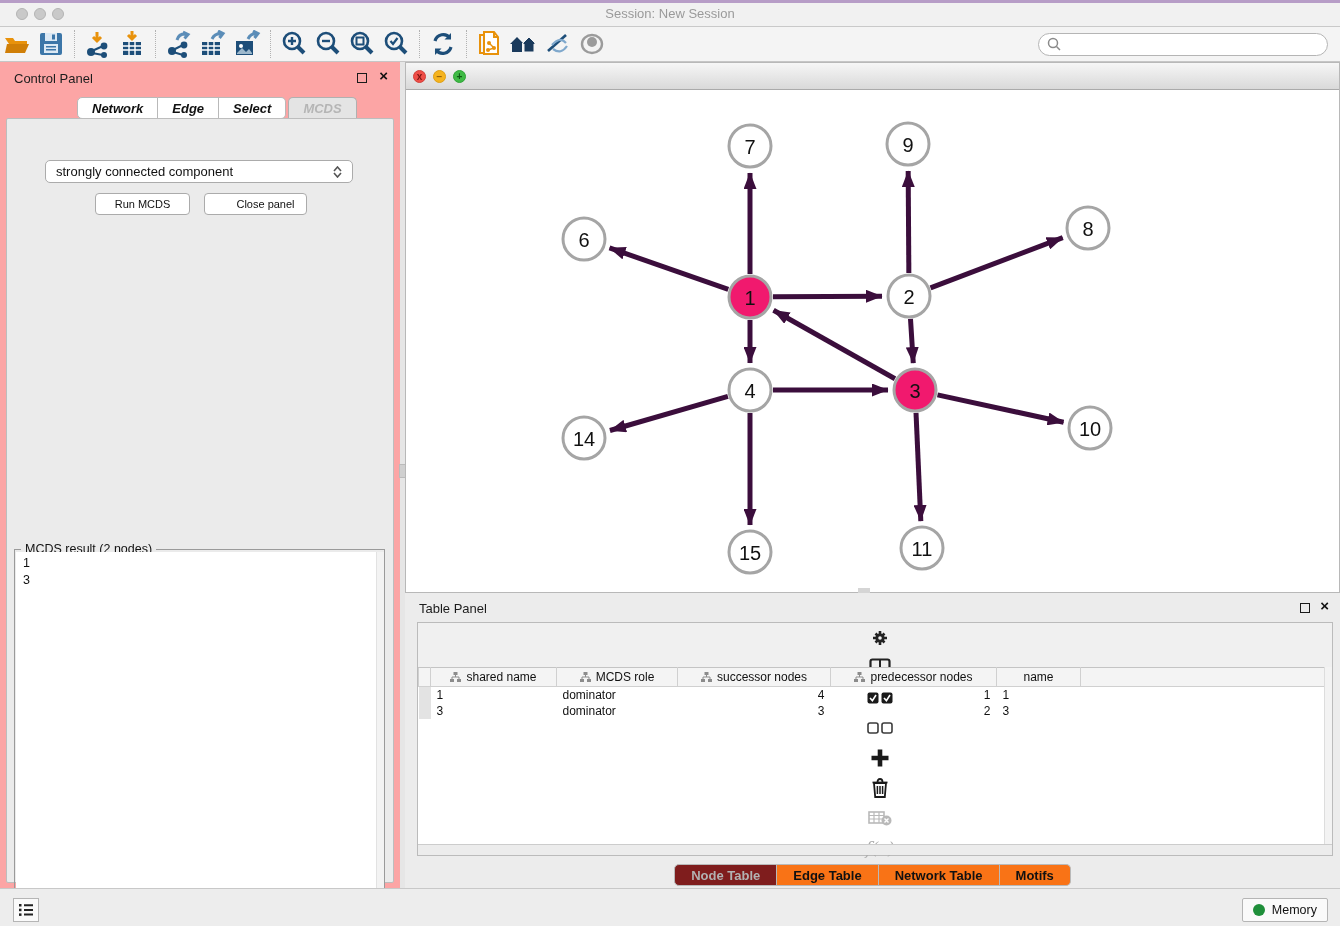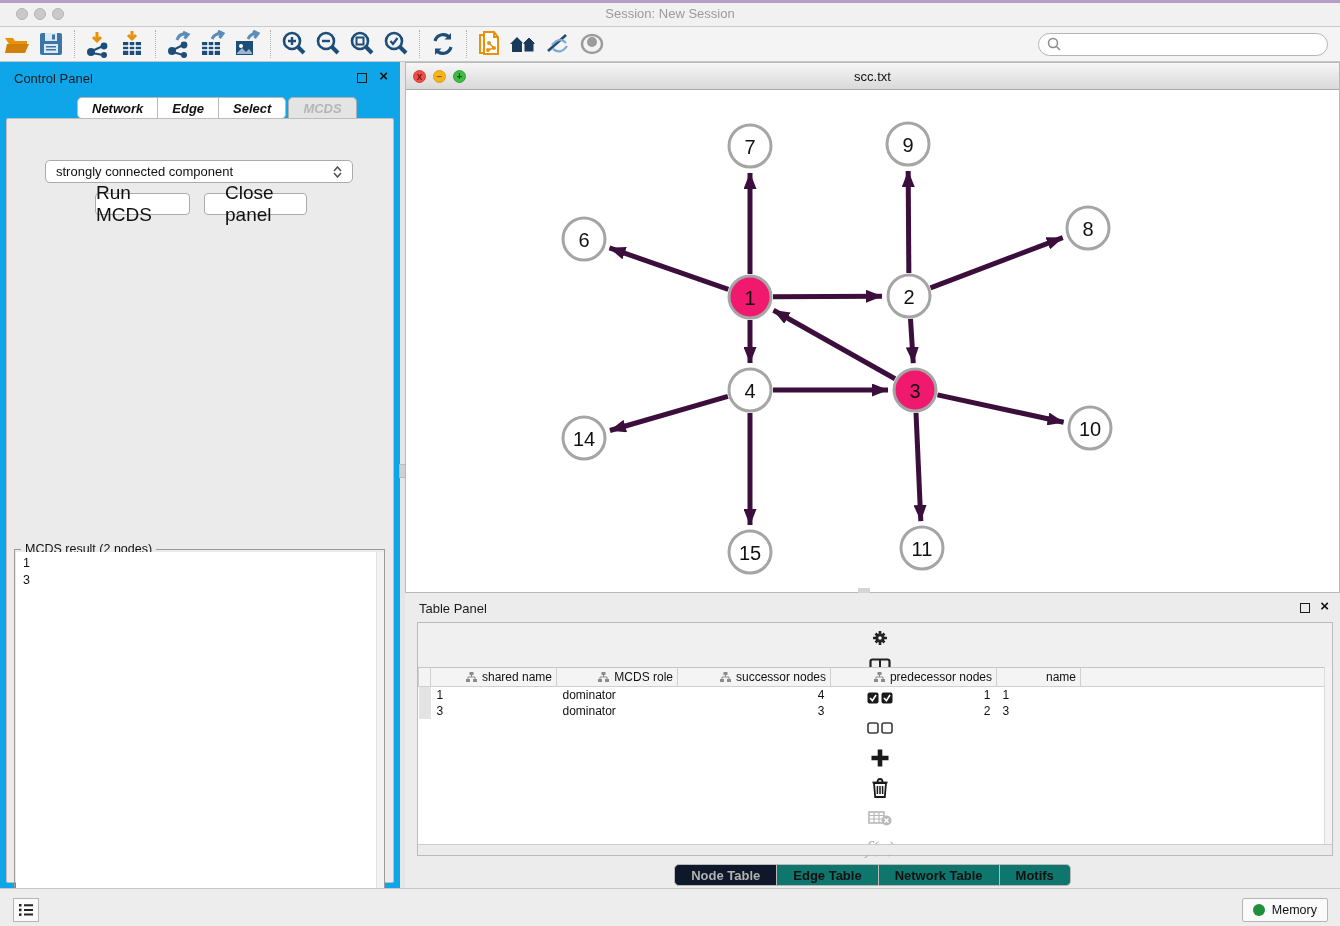--- a/index.html
+++ b/index.html
@@ -19,41 +19,41 @@
   
   #toolbar { position:absolute; left:0; top:27px; width:1340px; height:35px;
     background:#f4f4f4; border-bottom:1px solid #c6c6c6; display:flex; align-items:center; }
   .tb-ic { width:34px; height:30px; display:flex; align-items:center; justify-content:center; flex:0 0 auto; }
   .tb-sep { width:1px; height:28px; border-left:1px dotted #b2b2b2; margin:0 6px; flex:0 0 auto; }
   #search-wrap { margin-left:auto; margin-right:12px; width:290px; height:23px;
     border:1px solid #b5b5b5; border-radius:12px; background:#fff; display:flex; align-items:center; padding:0 8px; }
   #search-wrap input { border:none; outline:none; flex:1; font-size:12px; background:transparent; margin-left:5px; }
 
   
-  #control-panel { position:absolute; left:0; top:62px; width:400px; height:826px; background:#0ea5e9; }
+  #control-panel { position:absolute; left:0; top:62px; width:400px; height:826px; background:#fca5a5; }
   #cp-title { position:absolute; left:14px; top:9px; font-size:13px; color:#1c1c1c; }
   .panel-float { position:absolute; width:10px; height:10px; border:1.5px solid #1a1a1a; background:transparent; }
   .panel-close { position:absolute; font-size:15px; font-weight:bold; color:#111; line-height:10px; }
   #cp-float { right:33px; top:11px; } #cp-close { right:12px; top:9px; }
   #cp-tabs { position:absolute; left:77px; top:35px; height:16px; display:flex;font-style:italic; }
   .cp-tab { height:22px; padding:0 14px; font-size:13px; font-weight:bold; color:#111;
     background:#fff; border:1px solid #b9b9b9; border-left:none; display:flex; align-items:center; }
   .cp-tab.first { border-left:1px solid #b9b9b9; border-top-left-radius:5px; border-bottom-left-radius:5px; }
   .cp-tab.last-group { border-top-right-radius:5px; border-bottom-right-radius:5px; }
   .cp-tab.active { background:#e4e4e4; color:#b5b5b5; border:1px solid #b0b0b0; border-bottom:none;
     border-radius:5px 5px 0 0; margin-left:2px; }
   #cp-body { position:absolute; left:6px; top:56px; width:388px; height:765px;
     background:#ebebeb; border:1px solid #bdbdbd; border-radius:2px; }
   #opt-label { position:absolute; left:0; top:20px; width:100%; text-align:center; font-size:13px; color:#111; }
   #opt-select { position:absolute; left:38px; top:41px; width:308px; height:23px; background:#fff;
     border:1px solid #ababab; border-radius:5px; font-size:13px; color:#111;
     display:flex; align-items:center; padding:0 10px; }
   #opt-stepper { margin-left:auto; display:flex; flex-direction:column; align-items:center; }
   .btn { position:absolute; height:22px; background:#fff; border:1px solid #ababab; border-radius:4px;
-    font-size:19px; color:#111; display:flex; align-items:center; justify-content:center; }
+    font-size:11px; color:#111; display:flex; align-items:center; justify-content:center; }
   #run-btn { left:88px; top:74px; width:95px; }
   #close-btn { left:197px; top:74px; width:103px;padding-left:20px; }
   #result-box { position:absolute; left:7px; top:430px; width:371px; height:378px;
     border:1px solid #9a9a9a; }
   #result-legend { position:absolute; left:6px; top:-8px; background:#ebebeb; padding:0 4px;
     font-size:12.5px; color:#111; }
   #result-area { position:absolute; left:1px; top:2px; width:368px; height:374px; background:#fff; }
   #result-lines { padding:3px 0 0 7px; font-size:12.5px; color:#111; line-height:17px; white-space:pre-line; }
   #result-scroll { position:absolute; right:0; top:0; width:8px; height:100%; background:#f3f3f3; border-left:1px solid #e2e2e2; }
 
@@ -79,33 +79,33 @@
   #table-panel { position:absolute; left:405px; top:593px; width:935px; height:295px; background:#ececec; }
   #tp-title { position:absolute; left:14px; top:8px; font-size:13px; color:#1c1c1c; }
   #tp-float { right:30px; top:10px; } #tp-close { right:11px; top:8px; }
   #table-frame { position:absolute; left:12px; top:29px; width:916px; height:234px;
     border:1px solid #bbb; background:#fff; }
   #table-toolbar { position:absolute; left:0; top:0; width:100%; height:44px; background:#f0f0f0;
     display:flex; align-items:center; padding-left:10px;flex-direction:column; }
   .tt-ic { width:37px; height:30px; display:flex; align-items:center; justify-content:center; flex:0 0 auto; }
   #node-table { position:absolute; left:0; top:44px; width:100%; border-collapse:collapse; font-size:12px; }
   #node-table th { background:#f4f4f4; border:1px solid #d0d0d0; border-top:1px solid #c4c4c4;
-    height:19px; font-weight:normal; color:#111; text-align:right; padding:0 4px;margin-top:32px; }
+    height:19px; font-weight:normal; color:#111; text-align:center; padding:0 4px;margin-top:32px; }
   #node-table th .hicon { margin-right:5px; vertical-align:-1px; }
   #node-table td { height:16px; padding:0 6px; color:#111; border:none; }
   .gutter { width:10px; background:#e3e3e3; border-right:1px solid #cfcfcf; }
   td.num-r { text-align:right; padding-right:12px; }
   #table-vscroll { position:absolute; right:0; top:44px; width:8px; height:179px; background:#f3f3f3; border-left:1px solid #ddd; }
   #table-hscroll { position:absolute; left:0; bottom:0; width:100%; height:11px; background:#ececec; border-top:1px solid #ccc; }
   #tp-tabs { position:absolute; left:0; top:271px; width:100%; display:flex; justify-content:center; }
-  .tp-tab { height:22px; padding:0 16px; font-size:13px; font-weight:bold; color:#111; background:#0f766e;
+  .tp-tab { height:22px; padding:0 16px; font-size:13px; font-weight:bold; color:#111; background:#f97316;
     border:1px solid #b9b9b9; border-left:none; display:flex; align-items:center; }
   .tp-tab.first { border-left:1px solid #b9b9b9; border-radius:5px 0 0 5px; }
   .tp-tab.last { border-radius:0 5px 5px 0; }
-  .tp-tab.active { background:#0f172a; color:#b2b2b2; border-radius:5px 0 0 5px; }
+  .tp-tab.active { background:#7f1d1d; color:#b2b2b2; border-radius:5px 0 0 5px; }
 
   
   #statusbar { position:absolute; left:0; top:888px; width:1340px; height:38px;
     background:#ededed; border-top:1px solid #c8c8c8; }
   #list-btn { position:absolute; left:13px; top:9px; width:26px; height:24px; background:#fafafa;
     border:1px solid #b5b5b5; display:flex; align-items:center; justify-content:center; }
   #memory-btn { position:absolute; right:12px; top:9px; height:24px; padding:0 10px; background:#fafafa;
     border:1px solid #b5b5b5; border-radius:2px; display:flex; align-items:center; font-size:12.5px; color:#111; }
   #memory-dot { width:12px; height:12px; border-radius:50%; background:#1f8f3a; margin-right:7px; }
 </style>
@@ -292,21 +292,20 @@
 </div>
 
 <div id="v-divider"></div>
 <div id="v-grip"></div>
 
 <div id="net-window">
   <div id="net-titlebar">
     <div class="mac-dot" id="nd-close">x</div>
     <div class="mac-dot" id="nd-min">−</div>
     <div class="mac-dot" id="nd-zoom">+</div>
-    <div id="net-title">scc.txt</div>
   </div>
   <svg id="graph-svg" width="933" height="502">
       <defs>
         <marker id="arrow" markerUnits="userSpaceOnUse" markerWidth="17" markerHeight="13" refX="16" refY="6.5" orient="auto">
           <path d="M0,0 L16.5,6.5 L0,13 Z" fill="#3b0e3c"></path>
         </marker>
       </defs>
       <line x1="344" y1="184" x2="344" y2="83" stroke="#3b0e3c" stroke-width="5" marker-end="url(#arrow)"></line>
       <line x1="322.28718253123094" y1="199.4135938964542" x2="203.48895963725064" y2="157.90578107807553" stroke="#3b0e3c" stroke-width="5" marker-end="url(#arrow)"></line>
       <line x1="366.9995451264251" y1="206.85534877278977" x2="476.00053398202266" y2="206.1698079623772" stroke="#3b0e3c" stroke-width="5" marker-end="url(#arrow)"></line>

